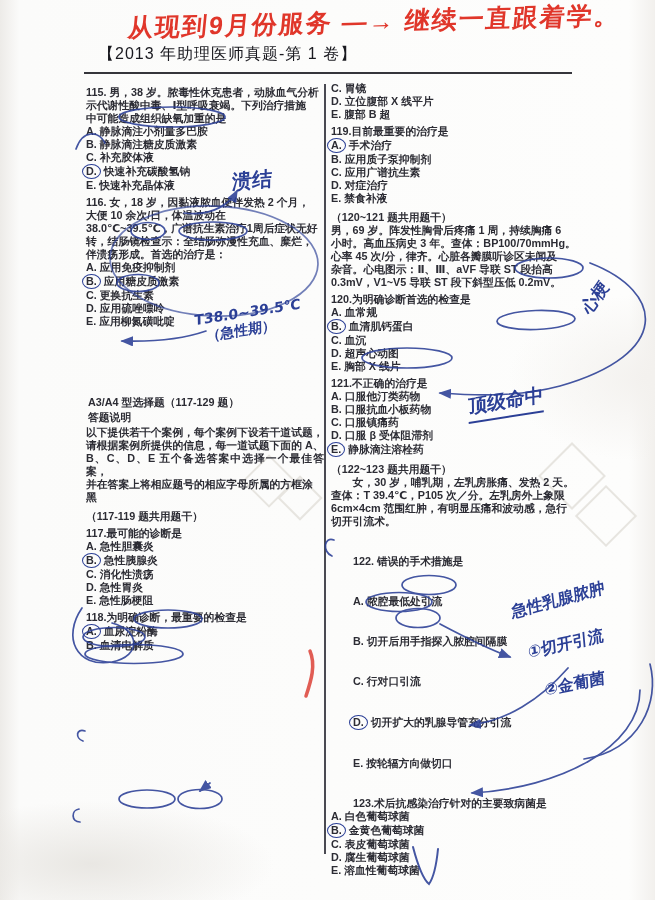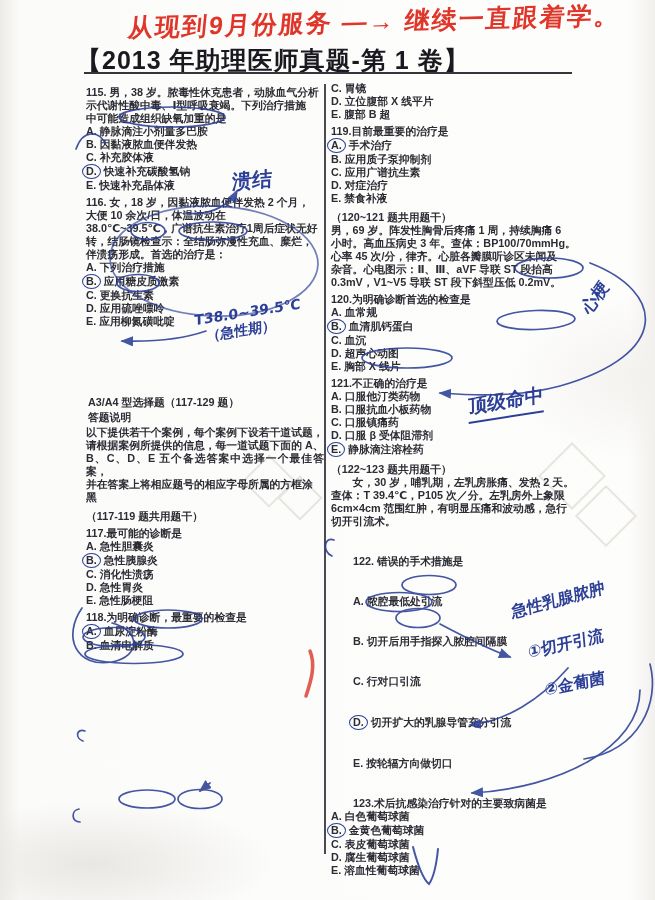--- a/index.html
+++ b/index.html
@@ -3,21 +3,21 @@
 <meta charset="utf-8">
 <style>
   html,body{margin:0;padding:0;}
   .page{position:relative;width:655px;height:900px;overflow:hidden;
     font-family:"Liberation Sans","DejaVu Sans",sans-serif;color:#2c2c34;
     background:
       radial-gradient(ellipse 260px 90px at 14% 96%, #e9e7e3 0%, rgba(233,231,227,0) 70%),
       radial-gradient(ellipse 200px 120px at 99% 42%, #f3f1ee 0%, rgba(243,241,238,0) 70%),
       linear-gradient(90deg,#edebe8 0,#fbfbfa 3%,#fdfdfc 96%,#f2f0ed 100%);
   }
-  .title{position:absolute;left:76px;top:44px;font-size:25px;font-weight:bold;
+  .title{position:absolute;left:98px;top:44px;font-size:16px;font-weight:normal;
     letter-spacing:1px;color:#19191f;}
   .rule{position:absolute;left:84px;top:72px;width:488px;height:2px;background:#35353b;}
   .divider{position:absolute;left:324px;top:84px;width:1.5px;height:770px;background:#4a4a52;}
   .col{position:absolute;font-size:10.8px;line-height:13px;letter-spacing:0px;font-weight:bold;}
   .col-left{left:86px;top:82px;width:238px;}
   .col-right{left:331px;top:82px;width:262px;}
   .stem{margin:0;white-space:pre-line;text-align:justify;}
   .q{margin-top:4px;}
   .opt{display:flex;align-items:baseline;}
   .letter{flex:none;margin-right:3px;}
@@ -68,21 +68,21 @@
     <section class="q">
       <p class="stem">115. 男，38 岁。脓毒性休克患者，动脉血气分析
 示代谢性酸中毒、Ⅰ型呼吸衰竭。下列治疗措施
 中可能造成组织缺氧加重的是</p>
       <div class="opt">
           <span class="letter">A.</span>
           <span>静脉滴注小剂量多巴胺</span>
         </div>
       <div class="opt">
           <span class="letter">B.</span>
-          <span>因黏液脓血便伴发热</span>
+          <span>静脉滴注糖皮质激素</span>
         </div>
       <div class="opt">
           <span class="letter">C.</span>
           <span>补充胶体液</span>
         </div>
       <div class="opt">
           <span class="letter circ">D.</span>
           <span>快速补充碳酸氢钠</span>
         </div>
       <div class="opt">
@@ -92,21 +92,21 @@
     </section>
 
     <section class="q">
       <p class="stem">116. 女，18 岁，因黏液脓血便伴发热 2 个月，
 大便 10 余次/日，体温波动在
 38.0℃~39.5℃，广谱抗生素治疗1周后症状无好
 转，结肠镜检查示：全结肠弥漫性充血、糜烂，
 伴溃疡形成。首选的治疗是：</p>
       <div class="opt">
           <span class="letter">A.</span>
-          <span>下列治疗措施</span>
+          <span>应用免疫抑制剂</span>
         </div>
       <div class="opt">
           <span class="letter circ">B.</span>
           <span>应用糖皮质激素</span>
         </div>
       <div class="opt">
           <span class="letter">C.</span>
           <span>更换抗生素</span>
         </div>
       <div class="opt">

